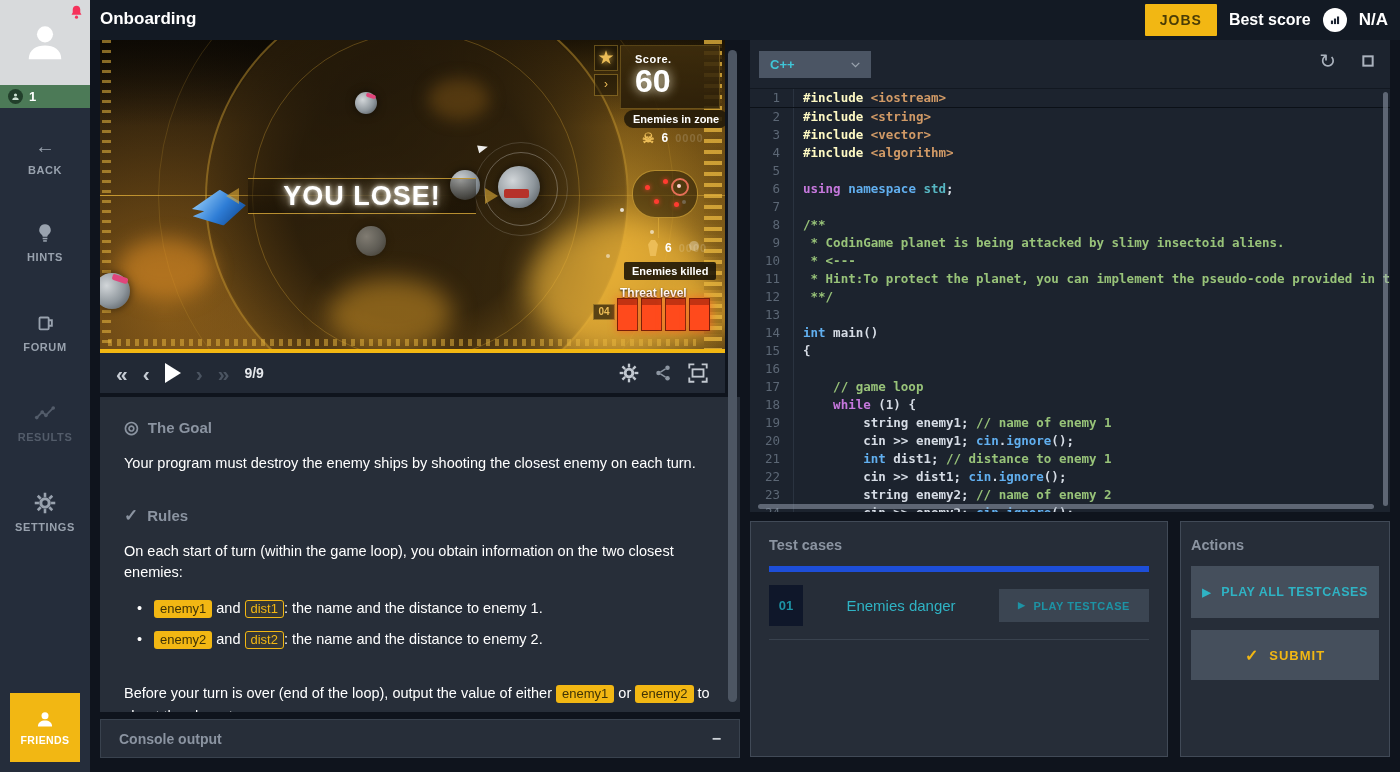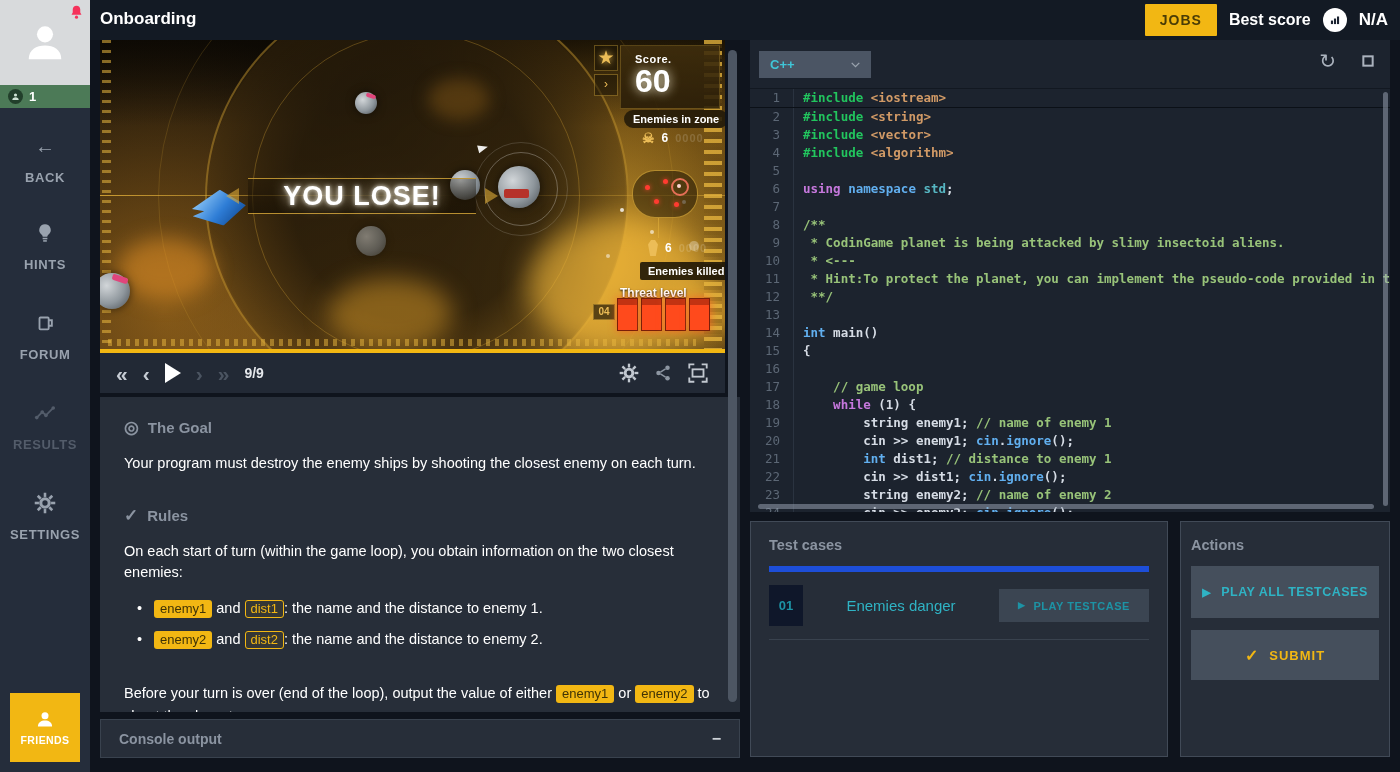--- a/index.html
+++ b/index.html
@@ -25,21 +25,21 @@
   .notif-bar{position:absolute;top:85px;left:0;width:90px;height:23px;background:#4c7a57;
              display:flex;align-items:center;padding-left:8px;gap:6px;box-sizing:border-box;}
   .notif-circle{width:15px;height:15px;border-radius:50%;background:#223f2b;display:flex;align-items:center;justify-content:center;}
   .notif-circle svg{width:9px;height:9px;color:#cfe3d4;}
   .notif-count{color:#fff;font-weight:bold;font-size:13px;}
   .side-item{position:absolute;left:0;width:90px;text-align:center;color:#99a2ae;cursor:pointer;}
   .side-item.dim{color:#535c6a;}
   .side-ico{display:block;margin:0 auto;width:22px;height:22px;}
   .side-ico svg{width:22px;height:22px;}
   .side-ico.txt{font-size:20px;font-weight:bold;line-height:22px;width:auto;height:22px;}
-  .side-label{display:block;margin-top:13px;font-size:13px;font-weight:bold;letter-spacing:.6px;}
+  .side-label{display:block;margin-top:7px;font-size:11px;font-weight:bold;letter-spacing:.6px;}
   .friends-btn{position:absolute;left:10px;top:693px;width:70px;height:69px;background:#f2b713;
                display:flex;flex-direction:column;align-items:center;justify-content:center;gap:5px;color:#fff;cursor:pointer;}
   .friends-btn svg{width:20px;height:20px;}
   .friends-label{font-size:10.5px;font-weight:bold;letter-spacing:.4px;}
 
   
   .viewer{position:absolute;left:100px;top:40px;width:625px;height:309px;overflow:hidden;
     background:
       linear-gradient(180deg, rgba(10,7,2,.75), transparent 28%),
       radial-gradient(circle at 80% 72%, rgba(244,184,52,.8), rgba(236,168,40,.3) 28%, transparent 55%),
@@ -117,21 +117,21 @@
   .rdot{width:5px;height:5px;border-radius:50%;background:#ff3b30;box-shadow:0 0 5px rgba(255,70,50,.9);}
   .rring{width:14px;height:14px;border-radius:50%;border:2px solid rgba(255,120,100,.85);}
   .rring::after{content:"";position:absolute;left:4px;top:4px;width:4px;height:4px;border-radius:50%;background:#ffd9d2;}
   .gv-conn{left:558px;top:178px;width:1px;height:20px;background:rgba(232,182,62,.5);}
   .gv-ek-val{left:548px;top:200px;display:flex;gap:7px;align-items:center;color:#fff;font-size:12px;font-weight:bold;}
   .coffin{position:static;display:inline-block;width:10px;height:16px;background:#ecbd57;
           clip-path:polygon(30% 0,70% 0,100% 28%,78% 100%,22% 100%,0 28%);}
   .gv-ek-val .gv-num{position:static;}
   .gv-ek-val .ghost{position:static;letter-spacing:1px;font-size:11px;}
   .gv-ek{left:524px;top:222px;padding:3px 8px;background:rgba(26,19,6,.88);border-radius:2px;
-         color:#fff;font-size:11px;font-weight:bold;white-space:nowrap;margin-left:16px;}
+         color:#fff;font-size:11px;font-weight:bold;white-space:nowrap;}
   .gv-threat-label{left:520px;top:246px;color:#fff;font-size:12px;font-weight:bold;text-shadow:0 1px 2px #000;}
   .gv-threat-num{left:493px;top:264px;width:20px;height:14px;color:#ecbd57;font-size:10px;font-weight:bold;
                  border:1px solid rgba(232,182,62,.45);text-align:center;line-height:13px;background:rgba(20,14,5,.65);}
   .gv-bars{left:517px;top:258px;display:flex;gap:3px;}
   .gv-bars span{position:static;display:block;width:19px;height:31px;border:1px solid #7a1f08;
     background:linear-gradient(180deg,#c23312 0 18%, #ff4a1c 18%);box-shadow:0 0 9px rgba(255,90,35,.75);}
 
   
   .progress{position:absolute;left:100px;top:349px;width:625px;height:4px;background:#f2b713;}
   .controls{position:absolute;left:100px;top:353px;width:625px;height:40px;background:#222935;
@@ -180,21 +180,21 @@
   .ed-reload{font-size:20px;line-height:1;cursor:pointer;}
   .ed-square{cursor:pointer;display:flex;}
   .code{position:absolute;left:0;top:49px;right:0;bottom:0;overflow:hidden;cursor:text;
         font-family:"DejaVu Sans Mono",monospace;font-size:12.5px;line-height:18px;font-weight:bold;}
   .code-line{display:flex;height:18px;white-space:pre;}
   .code-line.active{border-bottom:1px solid #0b1017;}
   .ln{flex:0 0 30px;width:30px;text-align:right;padding-right:13px;color:#5c6775;font-weight:normal;
       border-right:1px solid #2a3340;}
   .ct{padding-left:9px;}
   .tk-def{color:#d6dce5;}
-  .tk-pp{color:#22c55e;}
+  .tk-pp{color:#fef9c3;}
   .tk-kw{color:#c678dd;}
   .tk-str{color:#d19a66;}
   .tk-type{color:#61afef;}
   .tk-ns{color:#56b6c2;}
   .tk-cm{color:#98c379;}
   .tk-fn{color:#61afef;}
   .ed-vscroll{position:absolute;right:2px;top:52px;width:5px;height:414px;background:rgba(160,170,185,.5);border-radius:3px;cursor:pointer;}
   .ed-hscroll{position:absolute;left:8px;bottom:3px;width:616px;height:5px;background:rgba(160,170,185,.5);border-radius:3px;cursor:pointer;}
 
   

